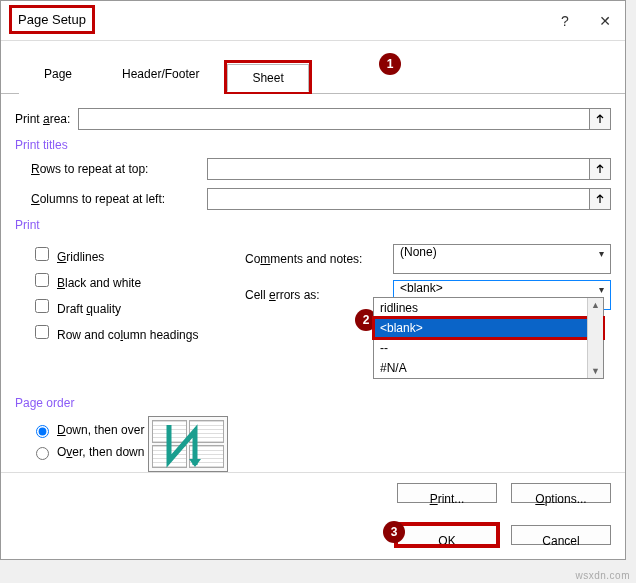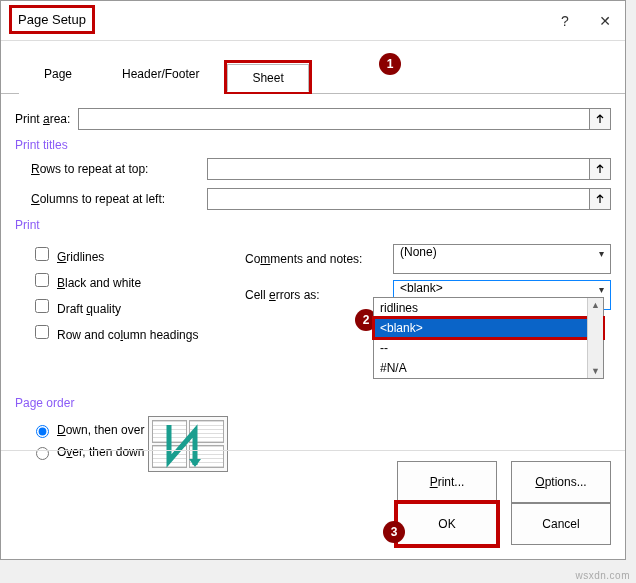--- a/index.html
+++ b/index.html
@@ -163,21 +163,21 @@
       display:flex; justify-content:flex-end; gap:14px;
       padding: 10px 14px; border-top:1px solid #ddd;
       position:absolute; left:0; right:0; bottom:46px;
     }
     .btn-row2 {
       display:flex; justify-content:flex-end; gap:14px;
       padding: 8px 14px;
       position:absolute; left:0; right:0; bottom:6px;
     }
     button.btn {
-      min-width:100px; height:42px; background:#fdfdfd; border:1px solid #888;
+      min-width:100px; height:20px; background:#fdfdfd; border:1px solid #888;
       font-family:inherit; font-size:12px; padding:8px 14px;
     }
     button.ok { outline:4px solid #c00000; outline-offset:-1px; }
     .underline-hint { text-decoration: underline; text-decoration-color: inherit; }
     .watermark {
       position:absolute; right:6px; bottom:2px; font-size:10px; color:#aaa; letter-spacing:0.5px;
     }
   </style>
 </head>
 <body>

